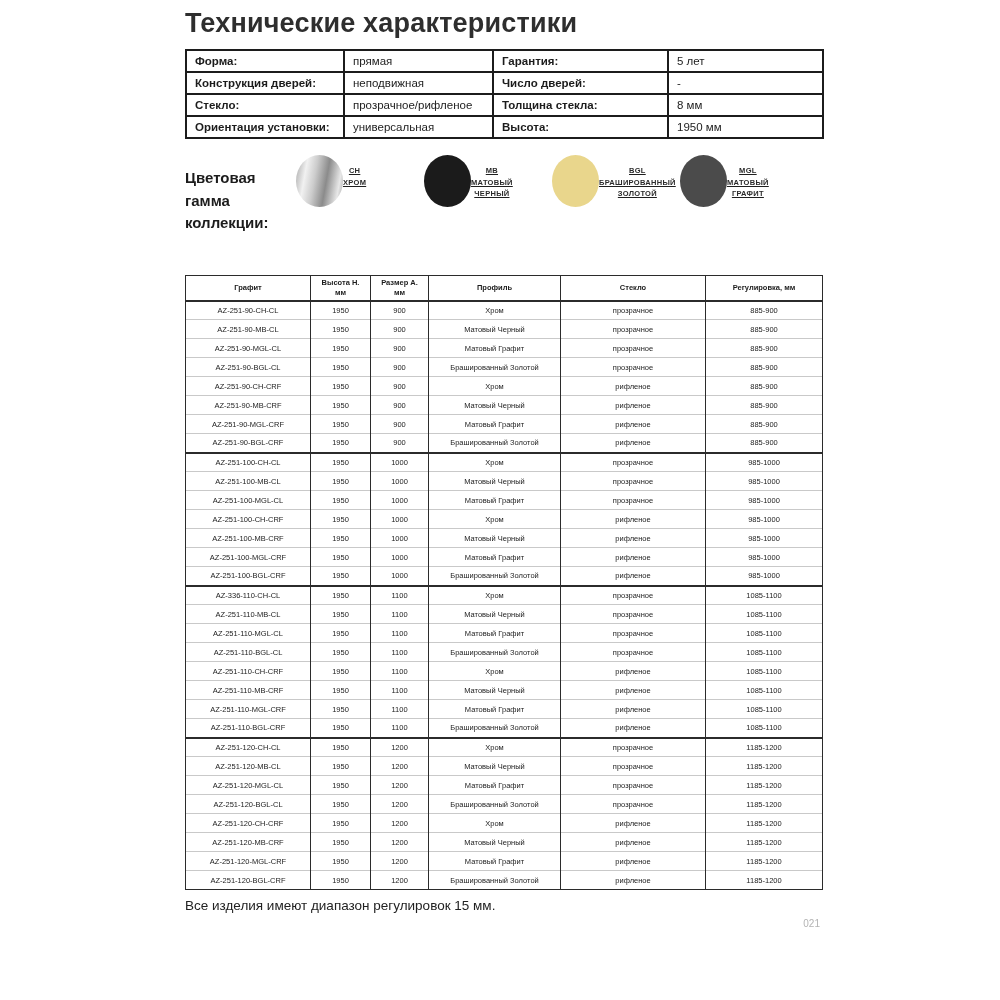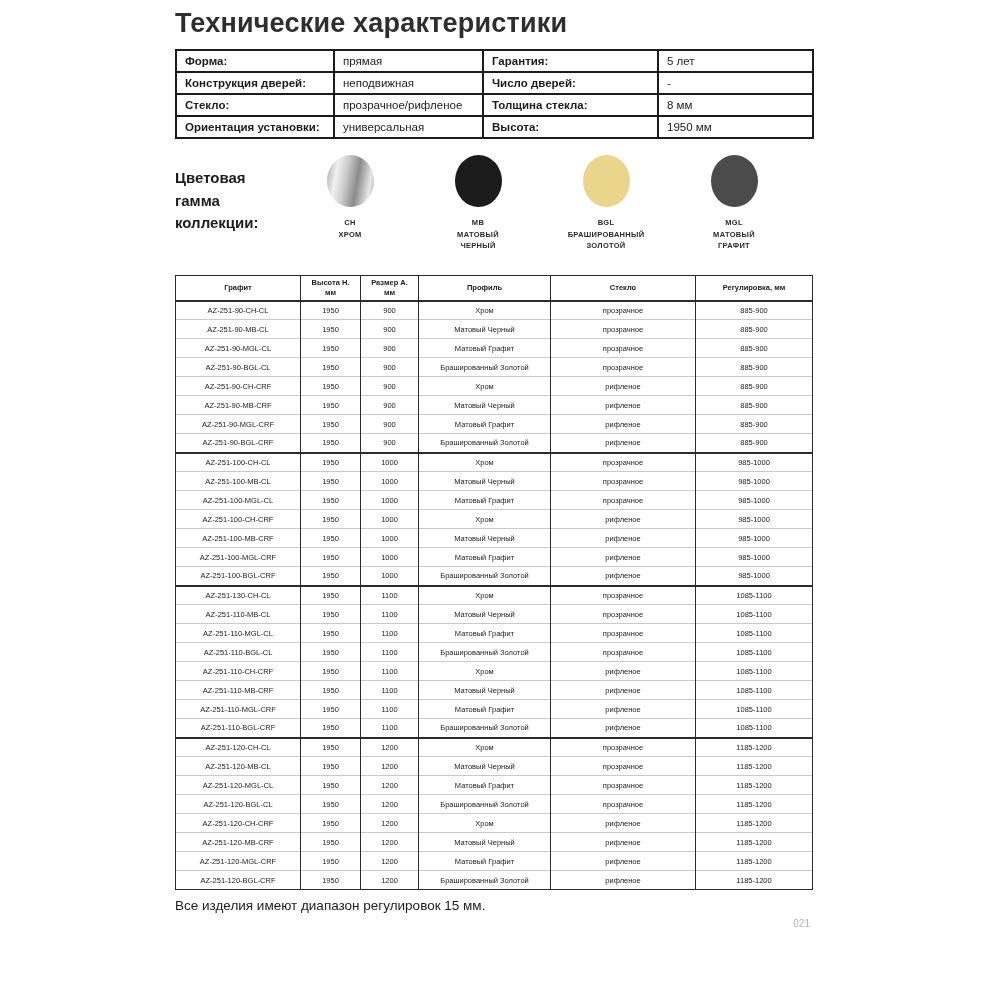--- a/index.html
+++ b/index.html
@@ -2,21 +2,21 @@
 <html><head>
 <meta charset="utf-8">
 <style>
   * { box-sizing: border-box; }
   html,body { margin:0; padding:0; }
   body {
     width:1000px; height:1000px; background:#ffffff;
     font-family:"Liberation Sans", sans-serif; color:#1f1f1f;
     position:relative; overflow:hidden;
   }
-  .page { position:absolute; left:175px; top:0; width:637px; }
+  .page { position:absolute; left:185px; top:0; width:637px; }
 
   .page-title {
     font-size:27px; font-weight:700; color:#2e2e2e;
     margin:8px 0 10px 0; letter-spacing:0.2px;
   }
 
   
   .spec-table { width:100%; border-collapse:collapse; table-layout:fixed; }
   .spec-table td {
     border:2px solid #1c1c1c; height:22px; padding:0 8px;
@@ -24,21 +24,21 @@
   }
   .spec-table td.spec-label { font-weight:700; }
 
   
   .colors-row { display:flex; margin-top:16px; align-items:flex-start; min-height:108px; }
   .colors-heading {
     width:160px; font-size:15px; font-weight:700; line-height:1.5;
     padding-top:12px; color:#1c1c1c;
   }
   .swatches { flex:1; display:flex; justify-content:space-between; padding:0 14px 0 26px; }
-  .swatch { display:flex; flex-direction:column; align-items:center; width:128px; }
+  .swatch { display:flex; align-items:flex-start; width:128px;text-decoration:underline; }
   .swatch-circle { width:47px; height:52px; border-radius:50%; }
   .swatch-circle.chrome {
     background:linear-gradient(100deg,#a6a6a6 0%,#f1f1f1 22%,#cccccc 40%,#8b8b8b 62%,#e8e8e8 86%,#9d9d9d 100%);
   }
   .swatch-label {
     margin-top:10px; font-size:7.5px; font-weight:700; text-align:center;
     white-space:pre-line; line-height:1.55; letter-spacing:0.3px; color:#2b2b2b;
   }
 
   
@@ -269,21 +269,21 @@
         </tr>
         <tr>
           <td>AZ-251-100-BGL-CRF</td>
           <td>1950</td>
           <td>1000</td>
           <td>Брашированный Золотой</td>
           <td>рифленое</td>
           <td>985-1000</td>
         </tr>
         <tr class="group-start">
-          <td>AZ-251-130-CH-CL</td>
+          <td>AZ-336-110-CH-CL</td>
           <td>1950</td>
           <td>1100</td>
           <td>Хром</td>
           <td>прозрачное</td>
           <td>1085-1100</td>
         </tr>
         <tr>
           <td>AZ-251-110-MB-CL</td>
           <td>1950</td>
           <td>1100</td>

